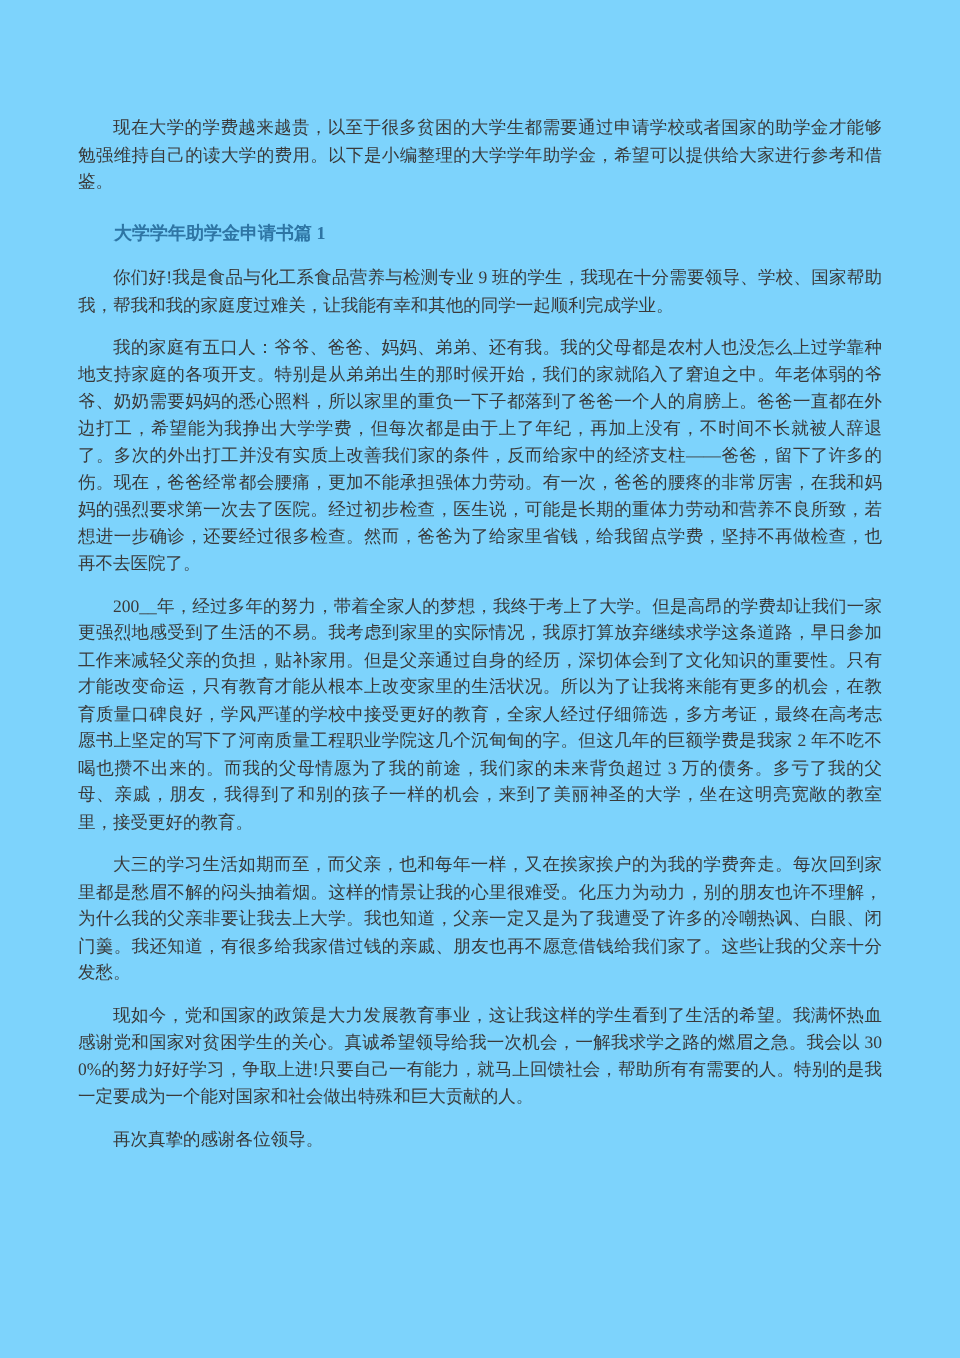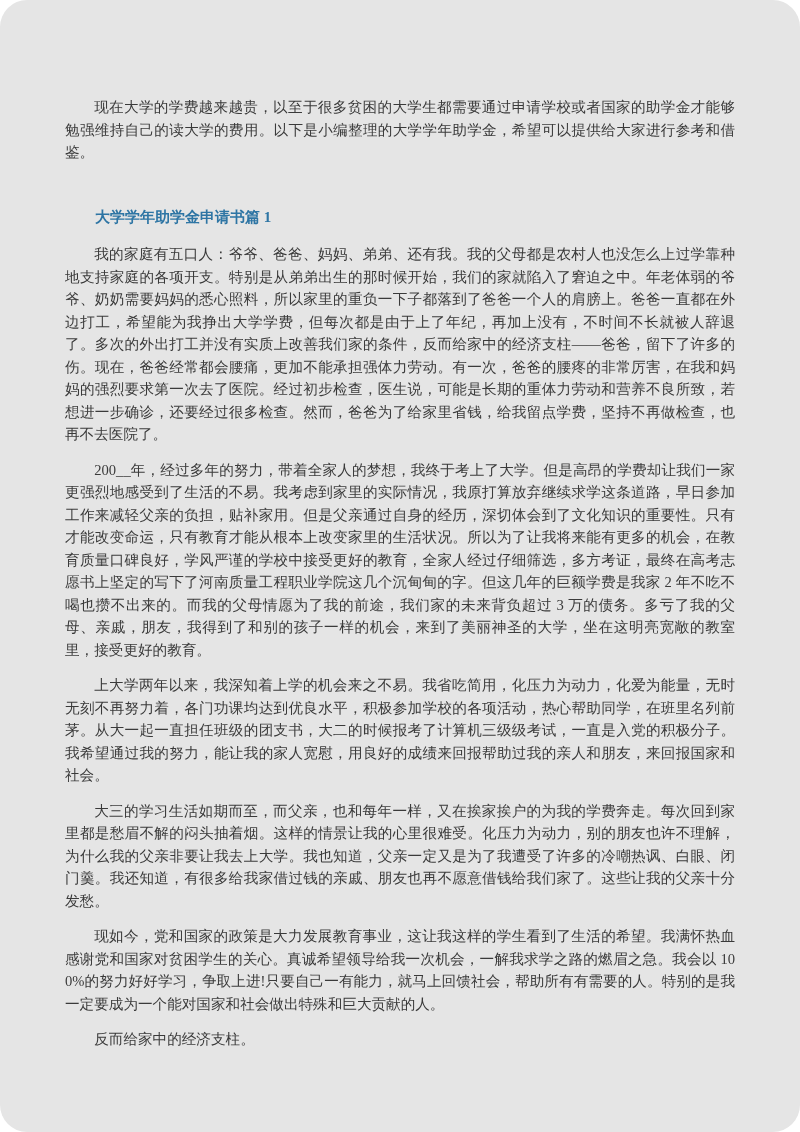--- a/index.html
+++ b/index.html
@@ -5,53 +5,52 @@
   html, body {
     margin: 0;
     padding: 0;
     background: #ffffff;
   }
   .page {
     position: relative;
     width: 800px;
     height: 1132px;
     box-sizing: border-box;
-    background: #e5e5e5;
+    background: #7dd3fc;
     padding: 96px 65px 0 65px;
     overflow: hidden;
     font-family: "Liberation Serif", "DejaVu Serif", serif;
-    border-radius: 27px;
   }
   .para {
     margin: 0 0 13px 0;
     font-size: 14.6px;
     line-height: 22.5px;
     color: #3a3a3a;
     text-align: justify;
     text-indent: 2em;
     word-break: break-all;
   }
   .heading {
-    margin: 42px 0 15px 0;
+    margin: 20px 0 15px 0;
     font-size: 15px;
     line-height: 22.5px;
     font-weight: bold;
     color: #2e75a4;
     text-indent: 2em;
     text-align: left;
   }
   .salutation {
     margin: 0 0 13px 0;
   }
 </style>
 </head>
 <body>
 
 <div class="page">
   <p class="para">现在大学的学费越来越贵，以至于很多贫困的大学生都需要通过申请学校或者国家的助学金才能够勉强维持自己的读大学的费用。以下是小编整理的大学学年助学金，希望可以提供给大家进行参考和借鉴。</p>
   <h2 class="heading">大学学年助学金申请书篇 1</h2>
+  <p class="para">你们好!我是食品与化工系食品营养与检测专业 9 班的学生，我现在十分需要领导、学校、国家帮助我，帮我和我的家庭度过难关，让我能有幸和其他的同学一起顺利完成学业。</p>
   <p class="para">我的家庭有五口人：爷爷、爸爸、妈妈、弟弟、还有我。我的父母都是农村人也没怎么上过学靠种地支持家庭的各项开支。特别是从弟弟出生的那时候开始，我们的家就陷入了窘迫之中。年老体弱的爷爷、奶奶需要妈妈的悉心照料，所以家里的重负一下子都落到了爸爸一个人的肩膀上。爸爸一直都在外边打工，希望能为我挣出大学学费，但每次都是由于上了年纪，再加上没有，不时间不长就被人辞退了。多次的外出打工并没有实质上改善我们家的条件，反而给家中的经济支柱——爸爸，留下了许多的伤。现在，爸爸经常都会腰痛，更加不能承担强体力劳动。有一次，爸爸的腰疼的非常厉害，在我和妈妈的强烈要求第一次去了医院。经过初步检查，医生说，可能是长期的重体力劳动和营养不良所致，若想进一步确诊，还要经过很多检查。然而，爸爸为了给家里省钱，给我留点学费，坚持不再做检查，也再不去医院了。</p>
   <p class="para">200__年，经过多年的努力，带着全家人的梦想，我终于考上了大学。但是高昂的学费却让我们一家更强烈地感受到了生活的不易。我考虑到家里的实际情况，我原打算放弃继续求学这条道路，早日参加工作来减轻父亲的负担，贴补家用。但是父亲通过自身的经历，深切体会到了文化知识的重要性。只有才能改变命运，只有教育才能从根本上改变家里的生活状况。所以为了让我将来能有更多的机会，在教育质量口碑良好，学风严谨的学校中接受更好的教育，全家人经过仔细筛选，多方考证，最终在高考志愿书上坚定的写下了河南质量工程职业学院这几个沉甸甸的字。但这几年的巨额学费是我家 2 年不吃不喝也攒不出来的。而我的父母情愿为了我的前途，我们家的未来背负超过 3 万的债务。多亏了我的父母、亲戚，朋友，我得到了和别的孩子一样的机会，来到了美丽神圣的大学，坐在这明亮宽敞的教室里，接受更好的教育。</p>
-  <p class="para">上大学两年以来，我深知着上学的机会来之不易。我省吃简用，化压力为动力，化爱为能量，无时无刻不再努力着，各门功课均达到优良水平，积极参加学校的各项活动，热心帮助同学，在班里名列前茅。从大一起一直担任班级的团支书，大二的时候报考了计算机三级级考试，一直是入党的积极分子。我希望通过我的努力，能让我的家人宽慰，用良好的成绩来回报帮助过我的亲人和朋友，来回报国家和社会。</p>
   <p class="para">大三的学习生活如期而至，而父亲，也和每年一样，又在挨家挨户的为我的学费奔走。每次回到家里都是愁眉不解的闷头抽着烟。这样的情景让我的心里很难受。化压力为动力，别的朋友也许不理解，为什么我的父亲非要让我去上大学。我也知道，父亲一定又是为了我遭受了许多的冷嘲热讽、白眼、闭门羹。我还知道，有很多给我家借过钱的亲戚、朋友也再不愿意借钱给我们家了。这些让我的父亲十分发愁。</p>
-  <p class="para">现如今，党和国家的政策是大力发展教育事业，这让我这样的学生看到了生活的希望。我满怀热血感谢党和国家对贫困学生的关心。真诚希望领导给我一次机会，一解我求学之路的燃眉之急。我会以 100%的努力好好学习，争取上进!只要自己一有能力，就马上回馈社会，帮助所有有需要的人。特别的是我一定要成为一个能对国家和社会做出特殊和巨大贡献的人。</p>
-  <p class="para">反而给家中的经济支柱。</p>
+  <p class="para">现如今，党和国家的政策是大力发展教育事业，这让我这样的学生看到了生活的希望。我满怀热血感谢党和国家对贫困学生的关心。真诚希望领导给我一次机会，一解我求学之路的燃眉之急。我会以 300%的努力好好学习，争取上进!只要自己一有能力，就马上回馈社会，帮助所有有需要的人。特别的是我一定要成为一个能对国家和社会做出特殊和巨大贡献的人。</p>
+  <p class="para">再次真挚的感谢各位领导。</p>
 </div>
 
 </body></html>

